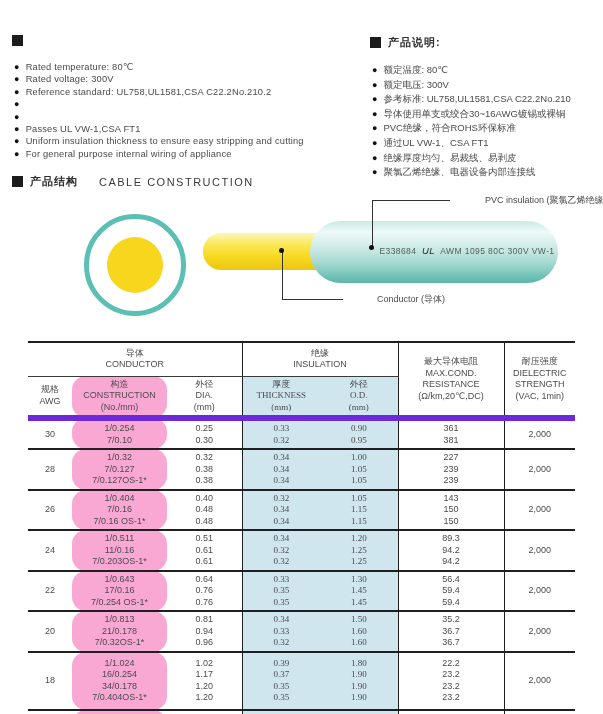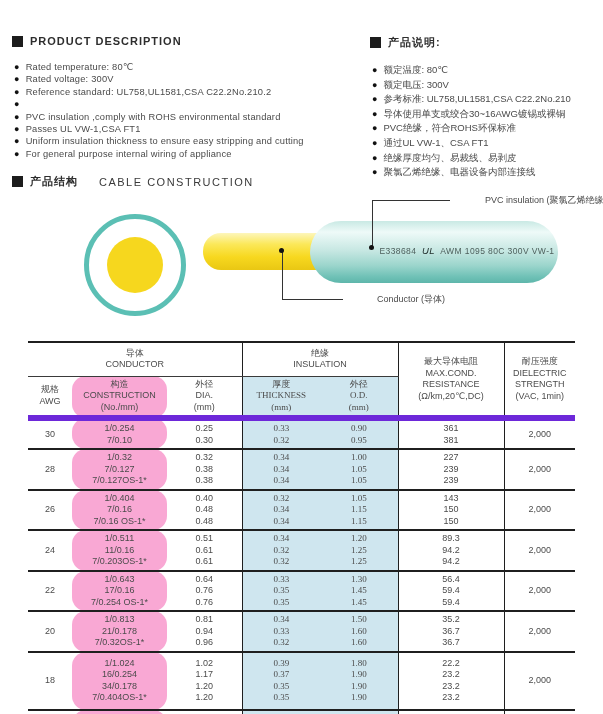--- a/index.html
+++ b/index.html
@@ -74,21 +74,20 @@
   .bg-b { background:#cfe6ef;font-family:Liberation Serif, serif; }
   tr.r2 { height:28px; } tr.r3 { height:38px; } tr.r4 { height:58px; } tr.rlast { height:26px; }
 </style>
 </head>
 <body>
 
 <div class="page">
 
   <div class="sec-head" style="left:12px; top:35px;">
     <div class="sq"></div>
-    <span class="sec-title">PRODUCT DESCRIPTION</span>
   </div>
 
   <div class="sec-head" style="left:370px; top:35px;">
     <div class="sq"></div>
     <span class="sec-title">产品说明:</span>
   </div>
 
   <ul class="blist blist-en">
     <li>
         <span class="dot">●</span>
@@ -100,21 +99,20 @@
       </li>
     <li>
         <span class="dot">●</span>
         <span class="txt">Reference standard: UL758,UL1581,CSA C22.2No.210.2</span>
       </li>
     <li>
         <span class="dot">●</span>
       </li>
     <li>
         <span class="dot">●</span>
-        <span class="txt">PVC insulation ,comply with ROHS environmental standard</span>
       </li>
     <li>
         <span class="dot">●</span>
         <span class="txt">Passes UL VW-1,CSA FT1</span>
       </li>
     <li>
         <span class="dot">●</span>
         <span class="txt">Uniform insulation thickness to ensure easy stripping and cutting</span>
       </li>
     <li>

